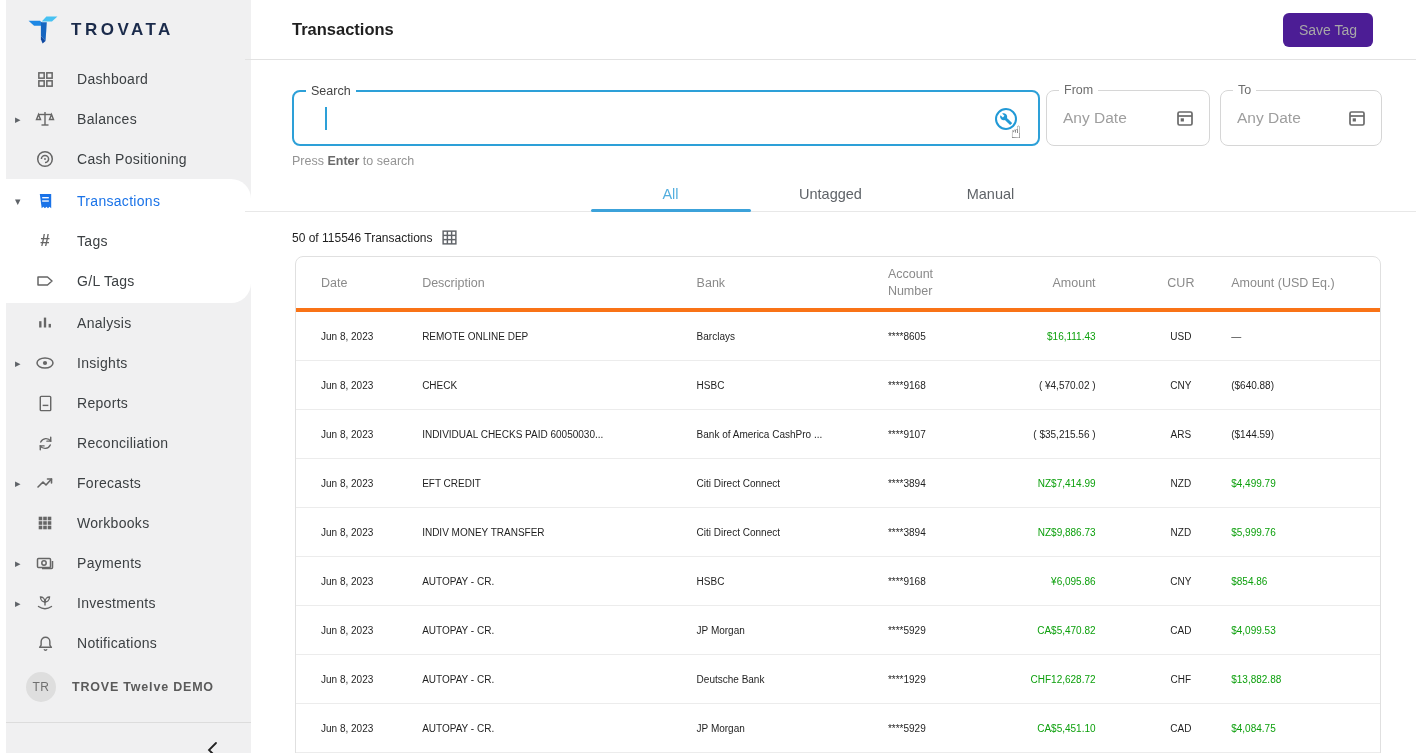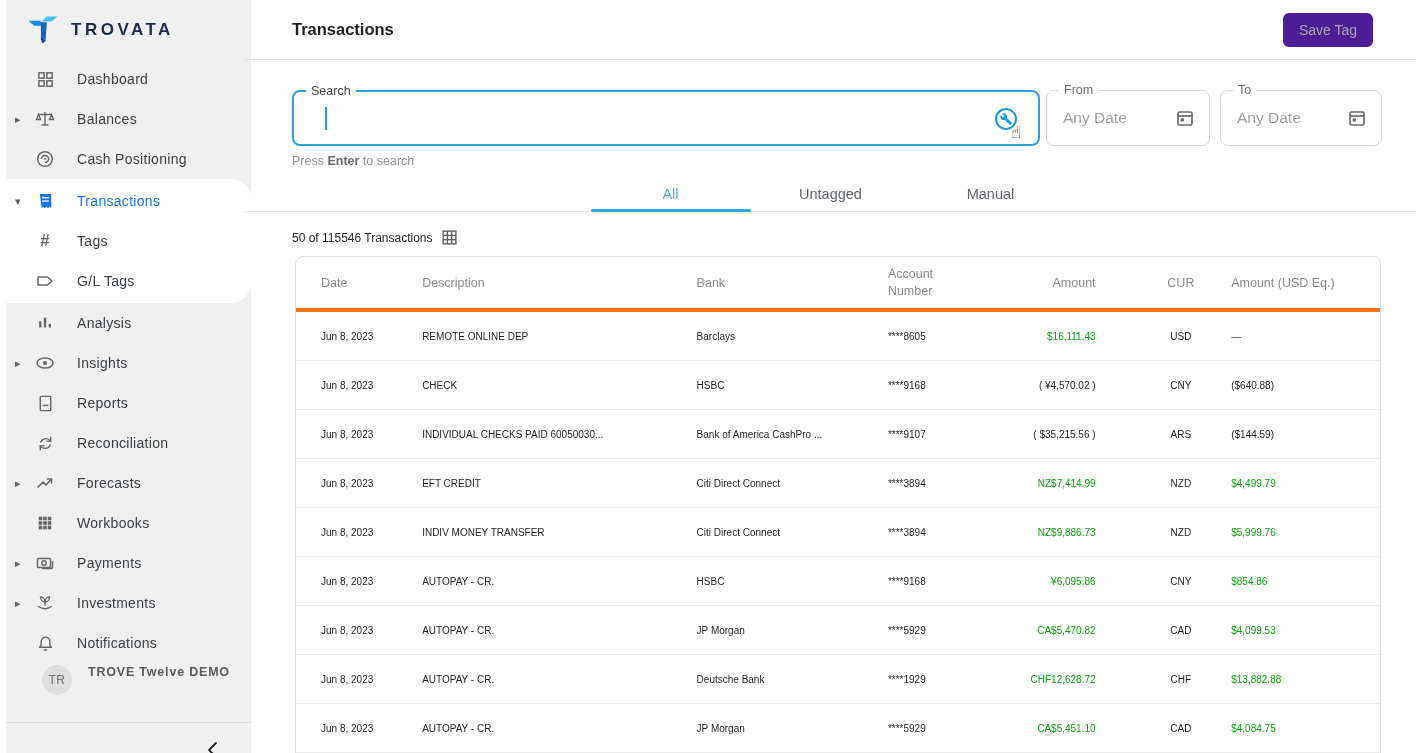--- a/index.html
+++ b/index.html
@@ -11,21 +11,21 @@
   .logo-row { display:flex; align-items:center; gap:11px; padding:12px 0 0 20px; height:48px; }
   .logo-text { font-size:17px; font-weight:bold; letter-spacing:3.5px; color:#1b2b4b; }
   .nav { margin-top:11px; position:relative; }
   .nav-item { position:relative; height:40px; display:flex; align-items:center; padding-left:28px; cursor:pointer; }
   .nav-item .caret { position:absolute; left:9px; top:50%; transform:translateY(-50%); font-size:11px; color:#5f6368; }
   .nav-icon { width:22px; height:22px; display:flex; align-items:center; justify-content:center; color:#666; }
   .nav-label { margin-left:21px; font-size:14px; color:#3c4043; letter-spacing:.3px; }
   .nav-item.active .nav-label { color:#1a73e8; }
   .active-card { background:#fff; border-radius:0 20px 20px 0; padding:2px 0; width:245px; }
   .hash-glyph { font-size:17px; color:#666; font-weight:bold; }
-  .profile-row { display:flex; align-items:flex-start; padding-left:36px; height:44px; margin-top:2px; }
+  .profile-row { display:flex; align-items:center; padding-left:20px; height:44px; margin-top:2px; }
   .avatar { width:30px; height:30px; border-radius:50%; background:#dedede; color:#6f6f6f;
     font-size:12px; display:flex; align-items:center; justify-content:center; letter-spacing:.5px; }
   .profile-name { margin-left:16px; font-size:12.5px; color:#5a5a5a; letter-spacing:.8px; font-weight:bold; }
   .sidebar-footer-divider { position:absolute; left:0; top:722px; width:245px; height:1px; background:#dcdcdc; }
   .collapse-chevron { position:absolute; left:198px; top:740px; color:#222; }
 
   
   .main { margin-left:245px; width:1171px; height:753px; position:relative; }
   .page-header { height:60px; display:flex; align-items:center; justify-content:space-between;
     padding:0 43px 0 47px; border-bottom:1px solid #e2e2e2; }

